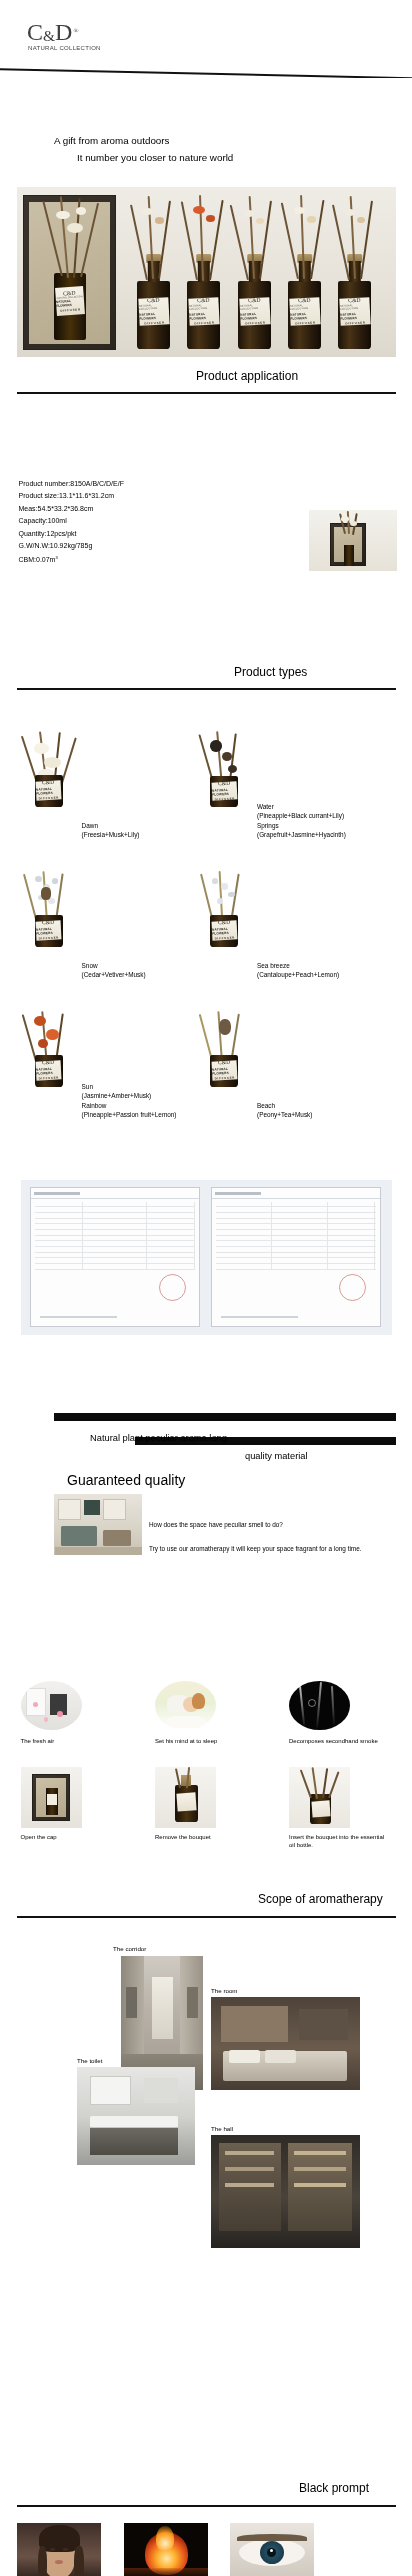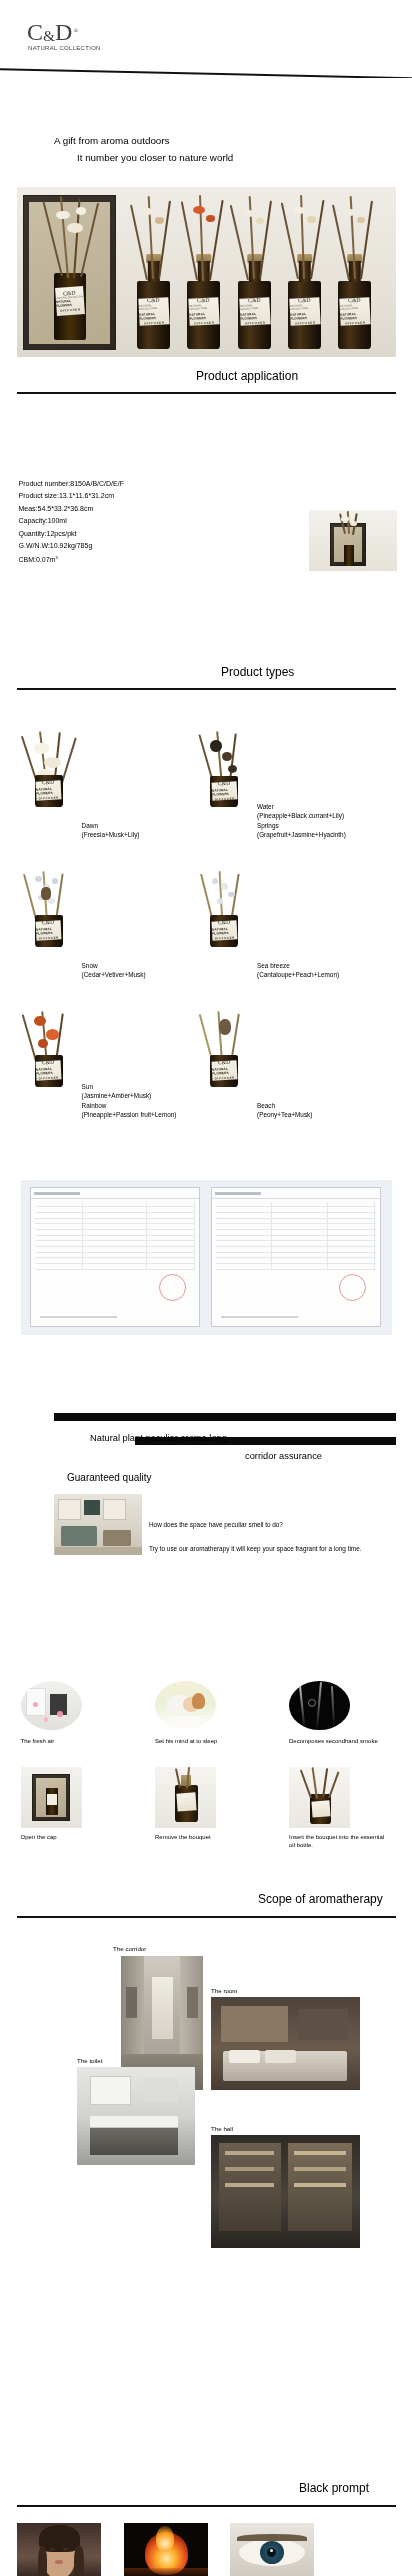--- a/index.html
+++ b/index.html
@@ -313,21 +313,21 @@
       <div style="position:absolute;left:3.1px;top:3.1px;right:3.1px;bottom:3.1px;background:linear-gradient(160deg,#cbc1a8,#b2a68a);"></div>
       <div style="position:absolute;left:13.4px;top:20.6px;width:10.3px;height:20.6px;background:linear-gradient(90deg,#170f06,#46300c,#1a1208);"></div>
     </div>
     <div class="reeds" style="left:35px;top:3.1px;height:20.6px;transform:rotate(-14deg);"></div>
     <div class="reeds" style="left:39px;top:1px;height:23px;transform:rotate(-3deg);background:#7d6340;"></div>
     <div class="reeds" style="left:43px;top:3.1px;height:21.6px;transform:rotate(10deg);background:#5d4628;"></div>
     <div class="sprig" style="left:32px;top:6.2px;width:8.2px;height:5.7px;background:#f3efe2;"></div>
     <div class="sprig" style="left:41px;top:11.3px;width:6.7px;height:5.2px;background:#eee8d6;"></div>
   </div>
 
-  <div class="sec-title" style="left:221px; top:665px;">Product types</div>
+  <div class="sec-title" style="left:234px; top:665px;">Product types</div>
   <div class="sec-rule" style="left:17px; top:688px; width:379px;"></div>
 
   <div class="type-cell" style="left:20.6px; top:731px;">
     <div class="type-img" style="position:relative;">
       <div class="reeds" style="left:19.6px;top:2.1px;height:62px;transform:rotate(-18deg);"></div>
       <div class="reeds" style="left:26px;top:0px;height:66px;transform:rotate(-7deg);background:#7d6340;"></div>
       <div class="reeds" style="left:31px;top:1px;height:65px;transform:rotate(6deg);background:#5d4628;"></div>
       <div class="reeds" style="left:36px;top:4.1px;height:61px;transform:rotate(17deg);"></div>
       <div class="sprig" style="left:13.4px;top:12.4px;width:15.5px;height:10.3px;background:#f6f2e6;"></div>
       <div class="sprig" style="left:23px;top:26px;width:17.5px;height:11.3px;background:#efe9d7;"></div>
@@ -588,22 +588,22 @@
       </div>
       <div class="stamp"></div>
       <div class="footline"></div>
     </div>
   </div>
 
   <div class="bar" style="left:54px; top:1413px; width:342px;"></div>
   <div class="bar" style="left:135px; top:1437px; width:261px;"></div>
 
   <div class="headline" style="left:90px; top:1433px; font-size:9.3px;">Natural plant peculiar aroma long</div>
-  <div class="headline" style="left:245px; top:1451px; font-size:9.3px;">corridor assurance</div>
-  <div class="headline" style="left:67px; top:1472px; font-size:10px;">Guaranteed quality</div>
+  <div class="headline" style="left:245px; top:1451px; font-size:9.3px;">quality material</div>
+  <div class="headline" style="left:67px; top:1472px; font-size:14px;">Guaranteed quality</div>
 
   <div class="room-photo" style="left:54px; top:1494px; width:88px; height:61px;">
     <div class="ph" style="background:linear-gradient(180deg,#e8e4dc 0%,#d8d2c6 60%,#c8c0b2 100%);"></div>
     <div style="position:absolute;left:4.1px;top:5.2px;width:23px;height:20.6px;background:#f0ece4;border:0.5px solid #c9c2b4;"></div>
     <div style="position:absolute;left:30px;top:6.2px;width:15.5px;height:14.4px;background:#3a4a44;"></div>
     <div style="position:absolute;left:49px;top:5.2px;width:23px;height:20.6px;background:#f0ece4;border:0.5px solid #c9c2b4;"></div>
     <div style="position:absolute;left:7.2px;top:32px;width:36px;height:19.6px;background:#6a7a72;border-radius:1.5px;"></div>
     <div style="position:absolute;left:49px;top:36px;width:28px;height:15.5px;background:#8d7f6a;border-radius:1.5px;"></div>
     <div style="position:absolute;left:1px;bottom:0;width:100%;height:8.2px;background:#b7ad9b;"></div>
   </div>

